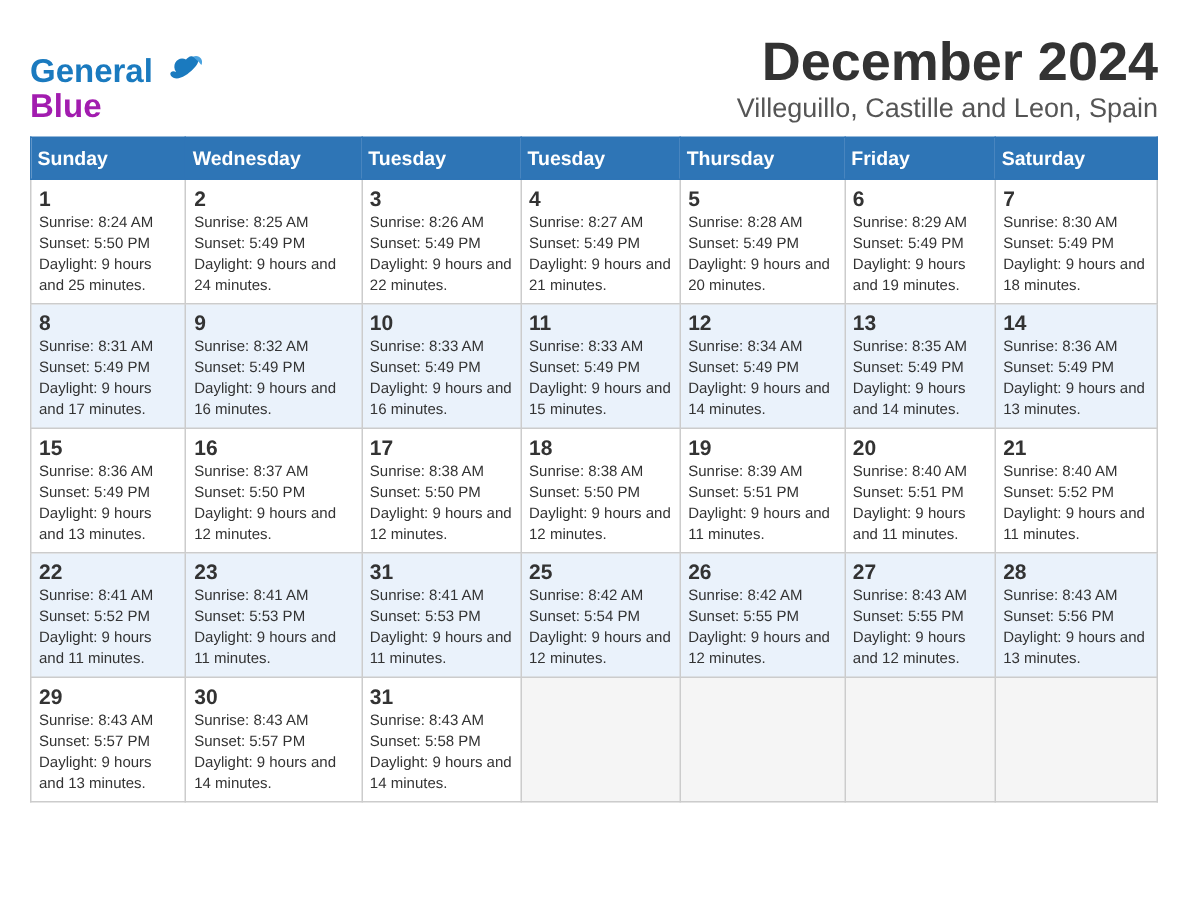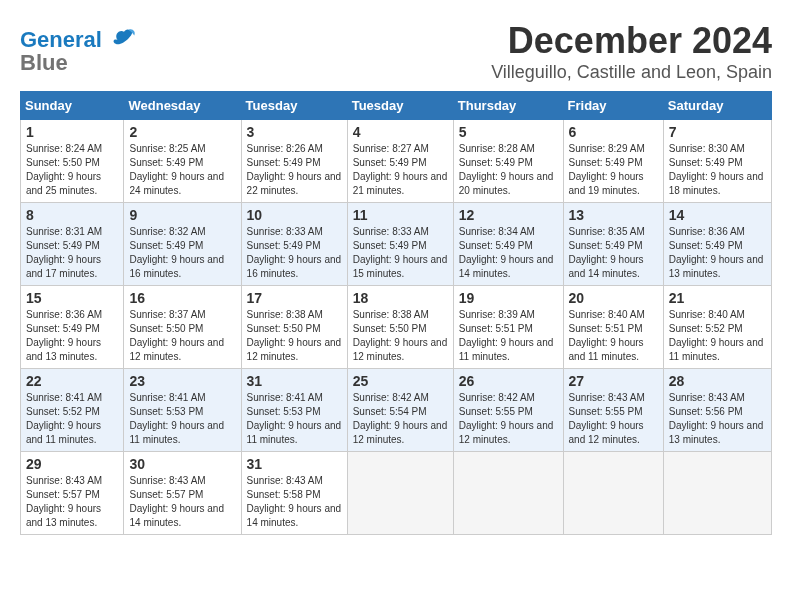--- a/index.html
+++ b/index.html
@@ -6,21 +6,21 @@
     body {
       font-family: Arial, sans-serif;
       background: #fff;
       width: 792px;
       min-height: 612px;
       padding: 20px;
     }
     .header {
       display: flex;
       justify-content: space-between;
-      align-items: center;
+      align-items: flex-end;
       margin-bottom: 8px;
     }
     .logo {
       display: flex;
       align-items: center;
     }
     .logo-text {
       font-size: 22px;
       font-weight: bold;
       color: #333;
@@ -94,21 +94,21 @@
   <div class="logo">
     <div>
       <div class="logo-text">
         <span>General</span>
         <svg class="logo-bird" viewBox="0 0 30 30" style="display:inline-block;vertical-align:middle;margin-left:2px;">
           <path d="M15 5 C10 2, 4 8, 8 14 C4 12, 2 16, 6 18 C10 20, 16 16, 20 12 C24 8, 26 4, 20 3 C18 2, 16 4, 15 5Z" fill="#1a7abf"></path>
           <path d="M20 3 C24 1, 28 5, 26 9 C24 6, 21 4, 20 3Z" fill="#4aa3e0"></path>
         </svg>
       </div>
       <div class="logo-text" style="margin-top:-4px;">
-        <span style="color:#737373;">Blue</span>
+        <span style="color:#a21caf;">Blue</span>
       </div>
     </div>
   </div>
   <div class="title-block">
     <div class="month-title">December 2024</div>
     <div class="location-title">Villeguillo, Castille and Leon, Spain</div>
   </div>
 </div>
 
 <table class="calendar-table">

